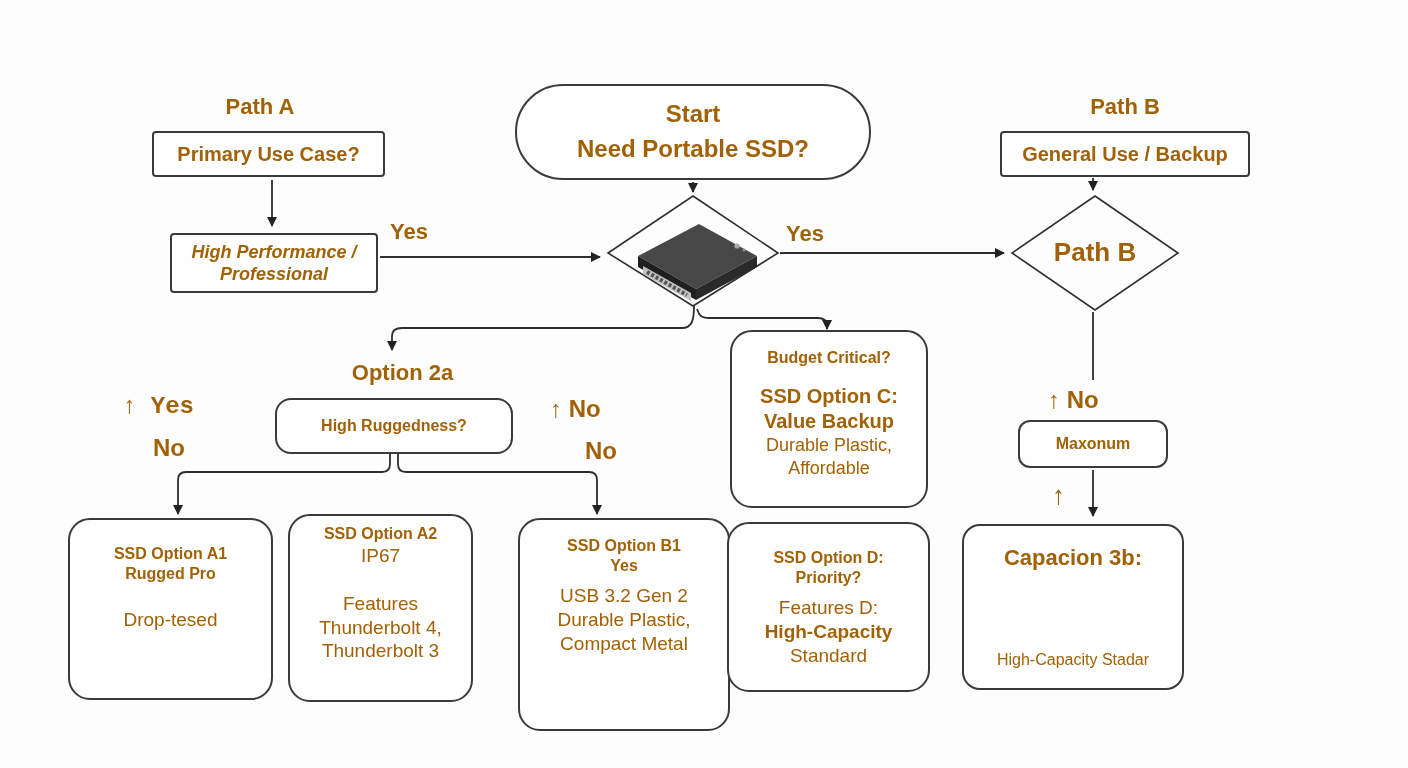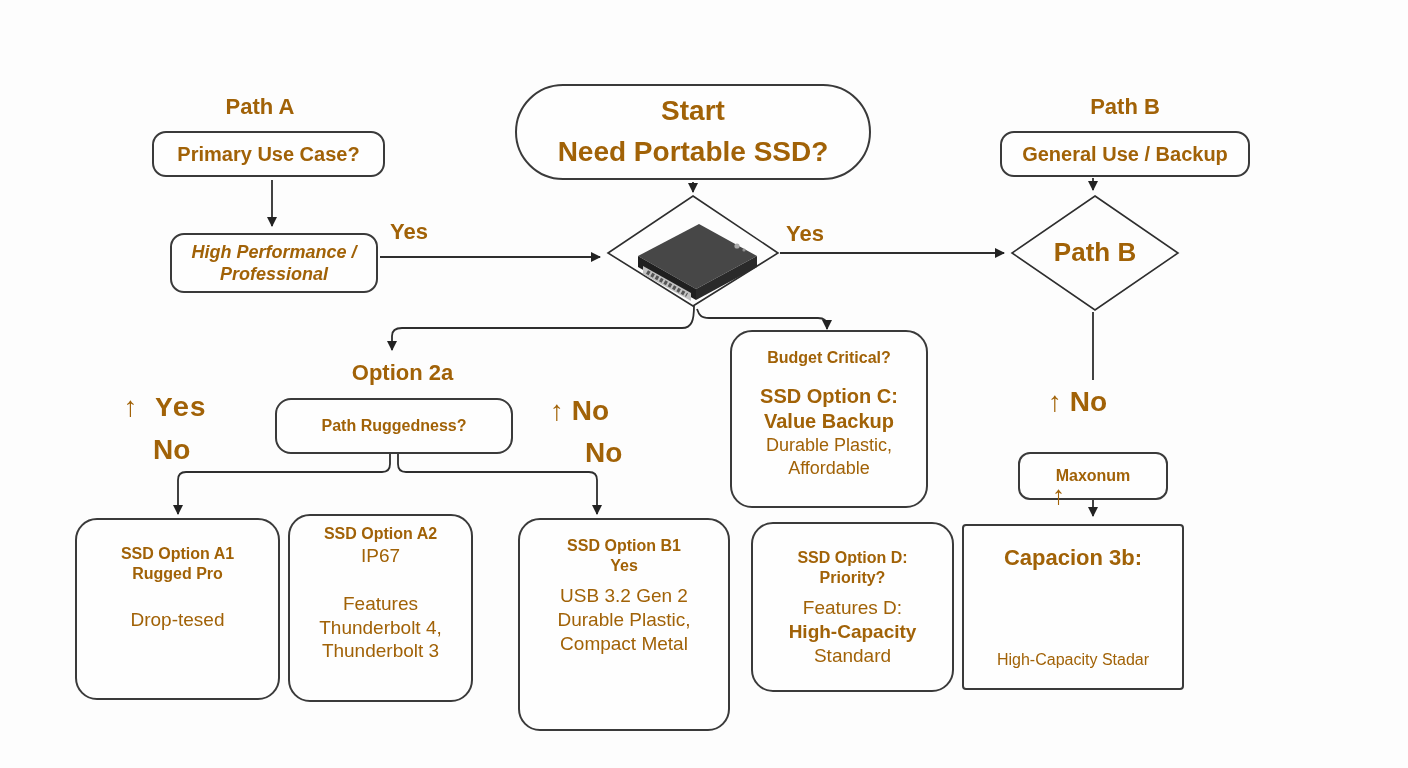--- a/index.html
+++ b/index.html
@@ -11,38 +11,38 @@
     position:relative;
     width:1408px;height:768px;
     background:#fdfdfd;
     overflow:hidden;
     color:#a16207;
   }
   #wires{position:absolute;left:0;top:0;pointer-events:none;}
   .box{
     position:absolute;
     border:2px solid #3a3a3a;
-    border-radius:14px;
+    border-radius:4px;
     background:#fefefe;
     display:flex;flex-direction:column;
     align-items:center;justify-content:center;
     text-align:center;
     box-sizing:border-box;
     line-height:1.25;
   }
   .big{border-radius:22px;justify-content:flex-start;padding-top:16px;}
   .stadium{border-radius:50px;}
   .lbl{position:absolute;text-align:center;white-space:nowrap;}
   .b{font-weight:bold;}
   .t21{font-size:16px;}
   .t20{font-size:20px;}
   .t19{font-size:19px;}
   .t18{font-size:18px;}
   .t22{font-size:22px;}
-  .t24{font-size:28px;}
+  .t24{font-size:24px;}
   .t26{font-size:26px;}
   .gap8{height:8px;}
   .gap16{height:16px;}
   .gap24{height:24px;}
   .diamond-label{
     position:absolute;display:flex;align-items:center;justify-content:center;
     font-weight:bold;font-size:26px;
   }
   .caption-overflow{white-space:nowrap;}
 </style>
@@ -114,48 +114,48 @@
   <div class="lbl b t22" style="left:1025px;top:94px;width:200px;">Path B</div>
 
   <div class="box b t20" style="left:1000px;top:131px;width:250px;height:46px;">
     <span>General Use / Backup</span>
   </div>
 
   <div class="diamond-label" style="left:1035px;top:232px;width:120px;height:40px;">Path B</div>
 
   <div class="lbl b t24" style="left:1048px;top:386px;">↑ No</div>
 
-  <div class="box t21 b" style="left:1018px;top:420px;width:150px;height:48px;border-radius:12px;margin-top:32px;">
+  <div class="box t21 b" style="left:1018px;top:420px;width:150px;height:48px;border-radius:12px;">
     <span>Maxonum</span>
   </div>
 
   <div class="lbl t26" style="left:1052px;top:480px;">↑</div>
 
   <div class="lbl b t22" style="left:335px;top:360px;width:135px;">Option 2a</div>
 
   <div class="box b t21" style="left:275px;top:398px;width:238px;height:56px;border-radius:16px;">
-    <span>Path Ruggedness?</span>
+    <span>High Ruggedness?</span>
   </div>
 
   <div class="lbl b t24" style="left:122px;top:393px;font-family:Liberation Mono, monospace;">↑ Yes</div>
   <div class="lbl b t24" style="left:153px;top:434px;">No</div>
 
   <div class="lbl b t24" style="left:550px;top:395px;">↑ No</div>
   <div class="lbl b t24" style="left:585px;top:437px;">No</div>
 
   <div class="box big" style="left:730px;top:330px;width:198px;height:178px;">
     <span class="b t21">Budget Critical?</span>
     <div class="gap16"></div>
     <span class="b t20">SSD Option C:</span>
     <span class="b t20">Value Backup</span>
     <span class="t18">Durable Plastic,</span>
     <span class="t18">Affordable</span>
   </div>
 
-  <div class="box big" style="left:75px;top:518px;width:205px;height:182px;padding-top:24px;">
+  <div class="box big" style="left:68px;top:518px;width:205px;height:182px;padding-top:24px;">
     <span class="b t21">SSD Option A1</span>
     <span class="b t21">Rugged Pro</span>
     <div class="gap24"></div>
     <span class="t19">Drop-tesed</span>
   </div>
 
   <div class="box big" style="left:288px;top:514px;width:185px;height:188px;padding-top:8px;">
     <span class="b t21">SSD Option A2</span>
     <span class="t19">IP67</span>
     <div class="gap24"></div>
@@ -166,28 +166,28 @@
 
   <div class="box big" style="left:488px;top:518px;width:212px;height:213px;margin-left:30px;">
     <span class="b t21">SSD Option B1</span>
     <span class="b t21">Yes</span>
     <div class="gap8"></div>
     <span class="t19">USB 3.2 Gen 2</span>
     <span class="t19">Durable Plastic,</span>
     <span class="t19">Compact Metal</span>
   </div>
 
-  <div class="box big" style="left:727px;top:522px;width:203px;height:170px;padding-top:24px;margin-left:24px;">
+  <div class="box big" style="left:727px;top:522px;width:203px;height:170px;padding-top:24px;">
     <span class="b t21">SSD Option D:</span>
     <span class="b t21">Priority?</span>
     <div class="gap8"></div>
     <span class="t19">Features D:</span>
     <span class="b t19">High-Capacity</span>
     <span class="t19">Standard</span>
   </div>
 
-  <div class="box big" style="left:962px;top:524px;width:222px;height:166px;border-radius:4px;padding-top:18px;">
+  <div class="box big" style="left:962px;top:524px;width:222px;height:166px;border-radius:18px;padding-top:18px;">
     <span class="b t22">Capacion 3b:</span>
     <div style="height:78px;"></div>
     <span class="t21 caption-overflow">High-Capacity Stadar</span>
   </div>
 
 </div>
 
 </body></html>

